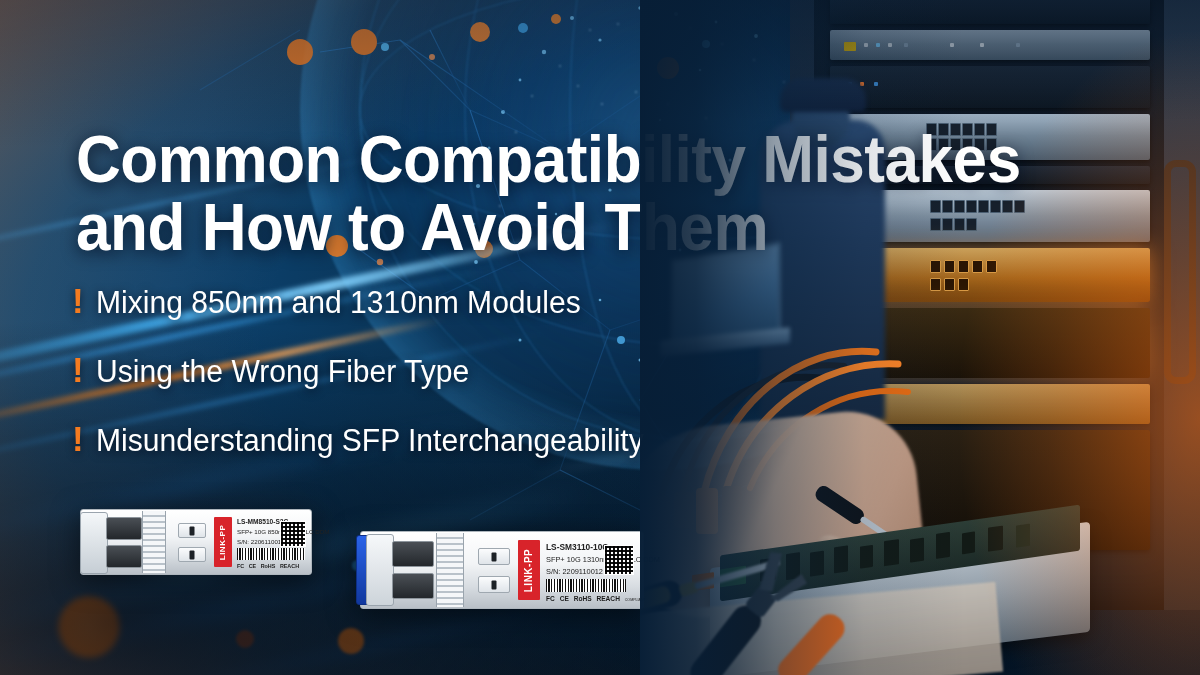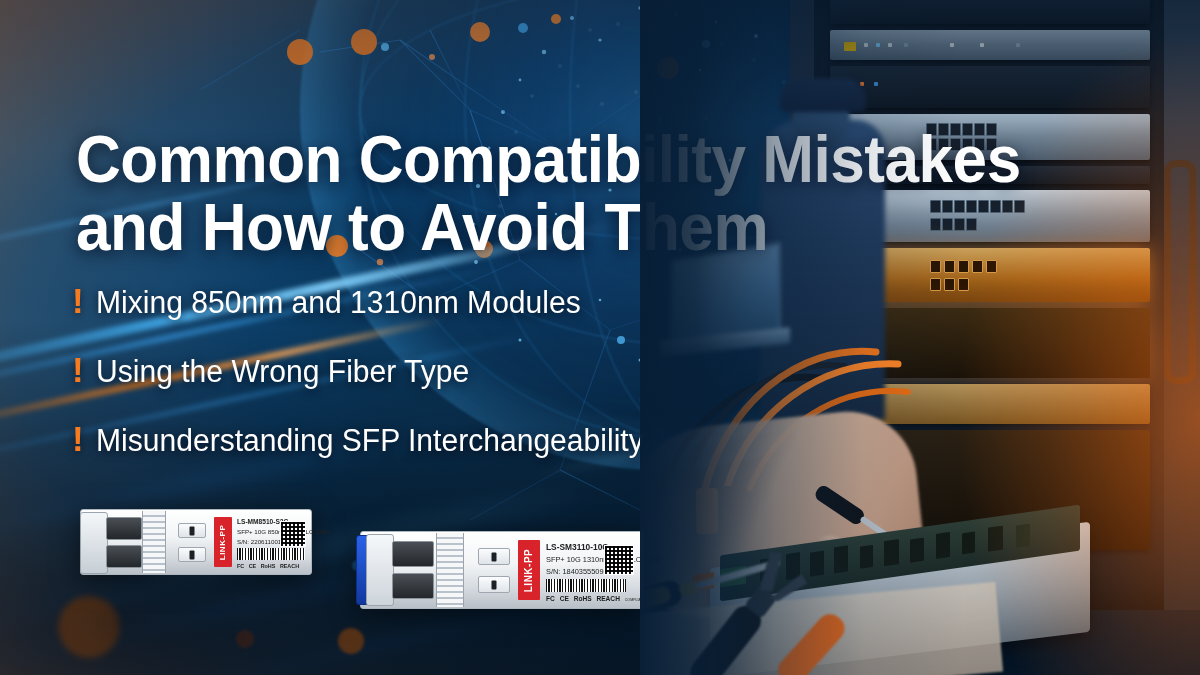--- a/index.html
+++ b/index.html
@@ -523,21 +523,21 @@
     <div class="sfp-tab" style="left:118px;top:45px;width:30px;height:15px;">
         <i></i>
       </div>
 
     <div class="logo-pp" style="left:158px;top:9px;width:22px;height:60px;">
       <span style="font-size:10px;">LINK-PP</span>
     </div>
 
     <div class="lbl" style="left:186px;top:11px;font-size:8.4px;font-weight:700;">LS-SM3110-10C</div>
     <div class="lbl" style="left:186px;top:24px;font-size:7.4px;">SFP+ 10G 1310nm 10km LC DDM</div>
-    <div class="lbl" style="left:186px;top:36px;font-size:7.4px;">S/N: 1840355509</div>
+    <div class="lbl" style="left:186px;top:36px;font-size:7.4px;">S/N: 2209110012</div>
     <div class="barcode" style="left:186px;top:48px;width:80px;height:13px;"></div>
     <div class="certs" style="left:186px;top:64px;font-size:6.6px;">
       <span style="margin-right: 3px;">FC</span>
       <span style="margin-right: 3px;">CE</span>
       <span style="margin-right: 3px;">RoHS</span>
       <span style="margin-right: 3px;">REACH</span>
       <span style="font-size: 3.6px; font-weight: 400; margin-right: 3px;">COMPLIANT</span>
     </div>
     <div class="qr" style="left:244px;top:14px;width:28px;height:28px;"></div>
   </div>

